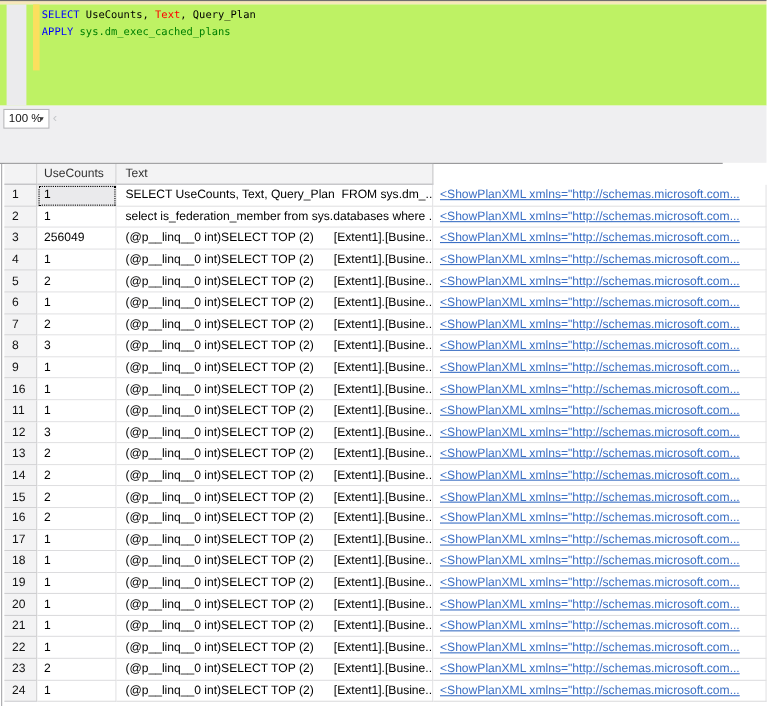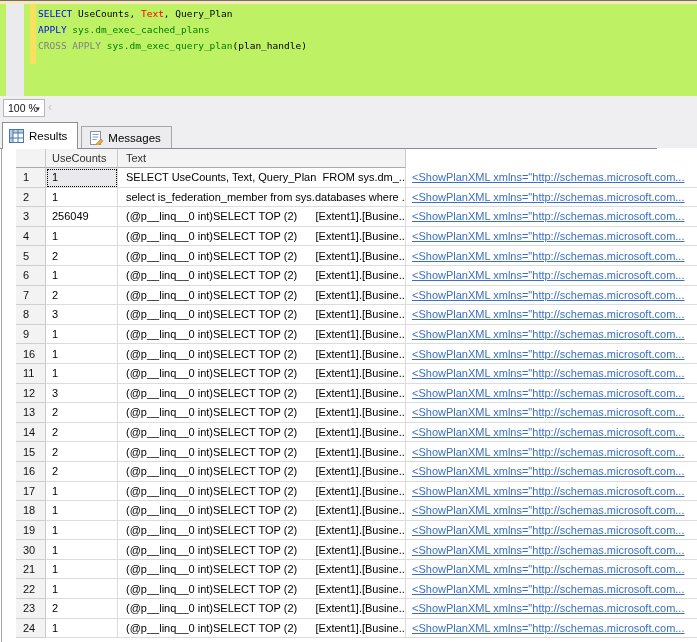--- a/index.html
+++ b/index.html
@@ -31,21 +31,21 @@
   .tab { display:flex; align-items:center; gap:5px; font-size:11.5px; color:#000;
          padding:0 10px 0 6px; cursor:default; }
   .tab.active { background:#fff; border:1px solid #8f8f92; border-bottom:none;
                 height:27px; position:relative; z-index:3; }
   .tab.inactive { background:#ececee; border:1px solid #a7a7aa; border-bottom:none;
                   height:23px; margin-left:3px; }
   .tab-icon { width:15px; height:14px; flex:0 0 auto; }
 
   
   .grid { position:absolute; top:148px; left:0; width:657px; height:494px; background:#fff;
-          border-top:1px solid #8f8f92; padding-left:16px; z-index:1; }
+          border-top:1px solid #8f8f92; padding-left:4px; z-index:1; }
   .grid::before { content:""; position:absolute; left:1px; top:0; bottom:0; width:1px; background:#a8a8ab; }
   .grid-row, .grid-header { display:flex; width:693px; }
   .grid-header { height:19px; }
   .grid-row { height:19.6px; }
   .hcell { background:#f3f3f4; border-right:1px solid #c9c9cb; border-bottom:1px solid #ababae;
            font-size:11px; color:#333; display:flex; align-items:center; }
   .rowhead { background:#f3f3f4; border-right:1px solid #c9c9cb; border-bottom:1px solid #cfcfd1;
              font-size:11px; color:#111; display:flex; align-items:center; padding-left:7px; }
   .cell { background:#fff; border-right:1px solid #dcdcde; border-bottom:1px solid #dcdcde;
           font-size:11px; color:#000; display:flex; align-items:center;
@@ -65,53 +65,30 @@
 <div class="screen">
 
   <div class="top-strip"></div>
 
   <div class="editor">
     <div class="gutter"></div>
     <div class="change-bar" style="background: rgb(251, 223, 94);"></div>
     <div class="code">
         <div class="code-line"><span style="color: rgb(0, 0, 255);">SELECT</span><span style="color: rgb(0, 0, 0);"> UseCounts, </span><span style="color: rgb(255, 0, 0);">Text</span><span style="color: rgb(0, 0, 0);">, Query_Plan</span></div>
         <div class="code-line"><span style="color: rgb(0, 0, 255);">APPLY</span><span style="color: rgb(0, 0, 0);"> </span><span style="color: rgb(0, 128, 0);">sys.dm_exec_cached_plans</span></div>
-        <div class="code-line"><span style="color: rgb(128, 128, 128);">CROSS APPLY</span><span style="color: rgb(0, 0, 0);"> </span><span style="color: rgb(0, 128, 0);">sys.dm_exec_query_plan</span><span style="color: rgb(0, 0, 0);">(plan_handle)</span></div>
       </div>
   </div>
 
   <div class="band">
     <div class="zoom-combo">
       <span>100 %</span>
       <span class="zoom-arrow">▼</span>
     </div>
     <span class="scroll-left">‹</span>
 
-    <div class="tabs">
-      <div class="tab active">
-        <svg class="tab-icon" viewBox="0 0 15 14">
-          <rect x="0.5" y="0.5" width="14" height="13" fill="#ffffff" stroke="#4a76b8"></rect>
-          <rect x="0.5" y="0.5" width="14" height="3.5" fill="#b9cce8" stroke="#4a76b8"></rect>
-          <rect x="0.5" y="0.5" width="3.5" height="13" fill="#b9cce8" stroke="#4a76b8"></rect>
-          <line x1="0.5" y1="9" x2="14.5" y2="9" stroke="#4a76b8"></line>
-          <line x1="9" y1="0.5" x2="9" y2="13.5" stroke="#4a76b8"></line>
-        </svg>
-        <span>Results</span>
-      </div>
-      <div class="tab inactive">
-        <svg class="tab-icon" viewBox="0 0 15 14">
-          <rect x="2.5" y="0.5" width="10" height="13" fill="#ffffff" stroke="#8a9199"></rect>
-          <line x1="4.5" y1="3.5" x2="10.5" y2="3.5" stroke="#7fa0c8"></line>
-          <line x1="4.5" y1="6" x2="10.5" y2="6" stroke="#7fa0c8"></line>
-          <line x1="4.5" y1="8.5" x2="8.5" y2="8.5" stroke="#7fa0c8"></line>
-          <path d="M8 13 L13 8 L15 10 L10 15 Z" fill="#f0a830" stroke="#b07820" stroke-width="0.5"></path>
-        </svg>
-        <span>Messages</span>
-      </div>
-    </div>
   </div>
 
   <div class="grid">
     <div class="grid-header">
       <div class="hcell c-num"></div>
       <div class="hcell c-use">UseCounts</div>
       <div class="hcell c-text">Text</div>
     </div>
     <div>
         <div class="grid-row">
@@ -222,21 +199,21 @@
           <div class="cell c-text">(@p__linq__0 int)SELECT TOP (2)      [Extent1].[Busine...</div>
           <div class="cell c-plan"><span class="plan-link" style="color: rgb(59, 111, 196);">&lt;ShowPlanXML xmlns="http://schemas.microsoft.com...</span></div>
         </div>
         <div class="grid-row">
           <div class="rowhead c-num">19</div>
           <div class="cell c-use">1</div>
           <div class="cell c-text">(@p__linq__0 int)SELECT TOP (2)      [Extent1].[Busine...</div>
           <div class="cell c-plan"><span class="plan-link" style="color: rgb(59, 111, 196);">&lt;ShowPlanXML xmlns="http://schemas.microsoft.com...</span></div>
         </div>
         <div class="grid-row">
-          <div class="rowhead c-num">30</div>
+          <div class="rowhead c-num">20</div>
           <div class="cell c-use">1</div>
           <div class="cell c-text">(@p__linq__0 int)SELECT TOP (2)      [Extent1].[Busine...</div>
           <div class="cell c-plan"><span class="plan-link" style="color: rgb(59, 111, 196);">&lt;ShowPlanXML xmlns="http://schemas.microsoft.com...</span></div>
         </div>
         <div class="grid-row">
           <div class="rowhead c-num">21</div>
           <div class="cell c-use">1</div>
           <div class="cell c-text">(@p__linq__0 int)SELECT TOP (2)      [Extent1].[Busine...</div>
           <div class="cell c-plan"><span class="plan-link" style="color: rgb(59, 111, 196);">&lt;ShowPlanXML xmlns="http://schemas.microsoft.com...</span></div>
         </div>

